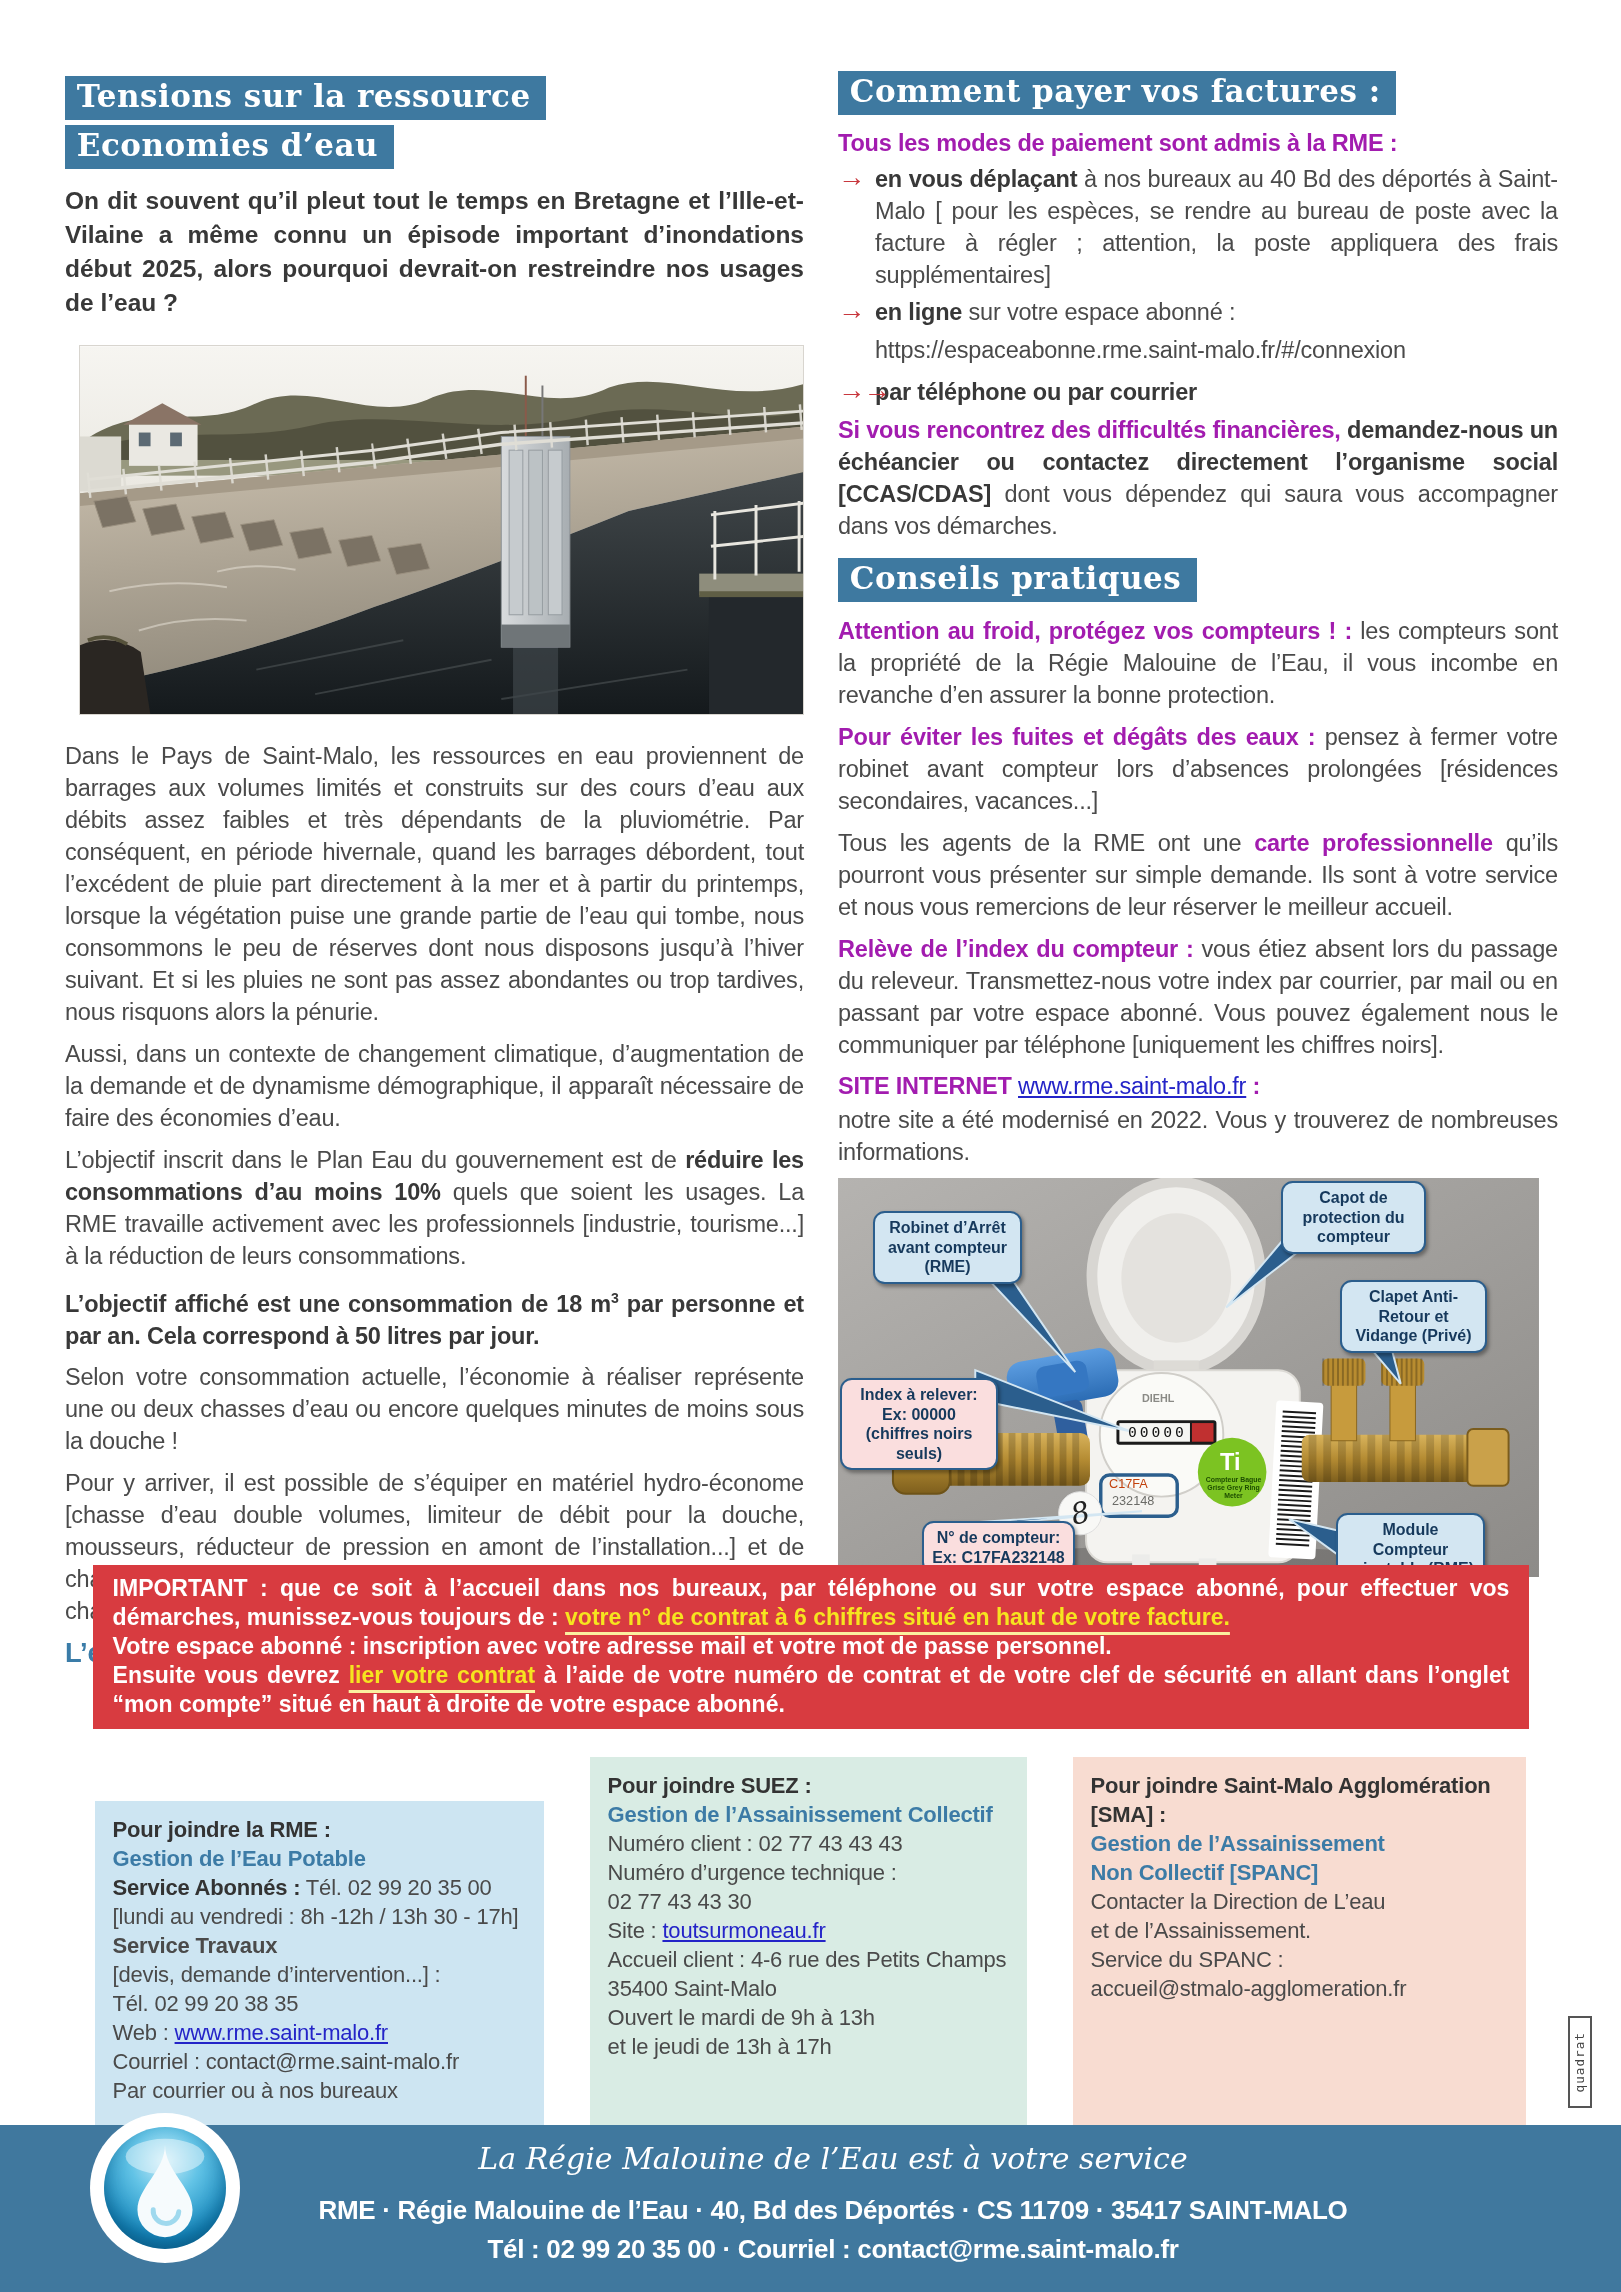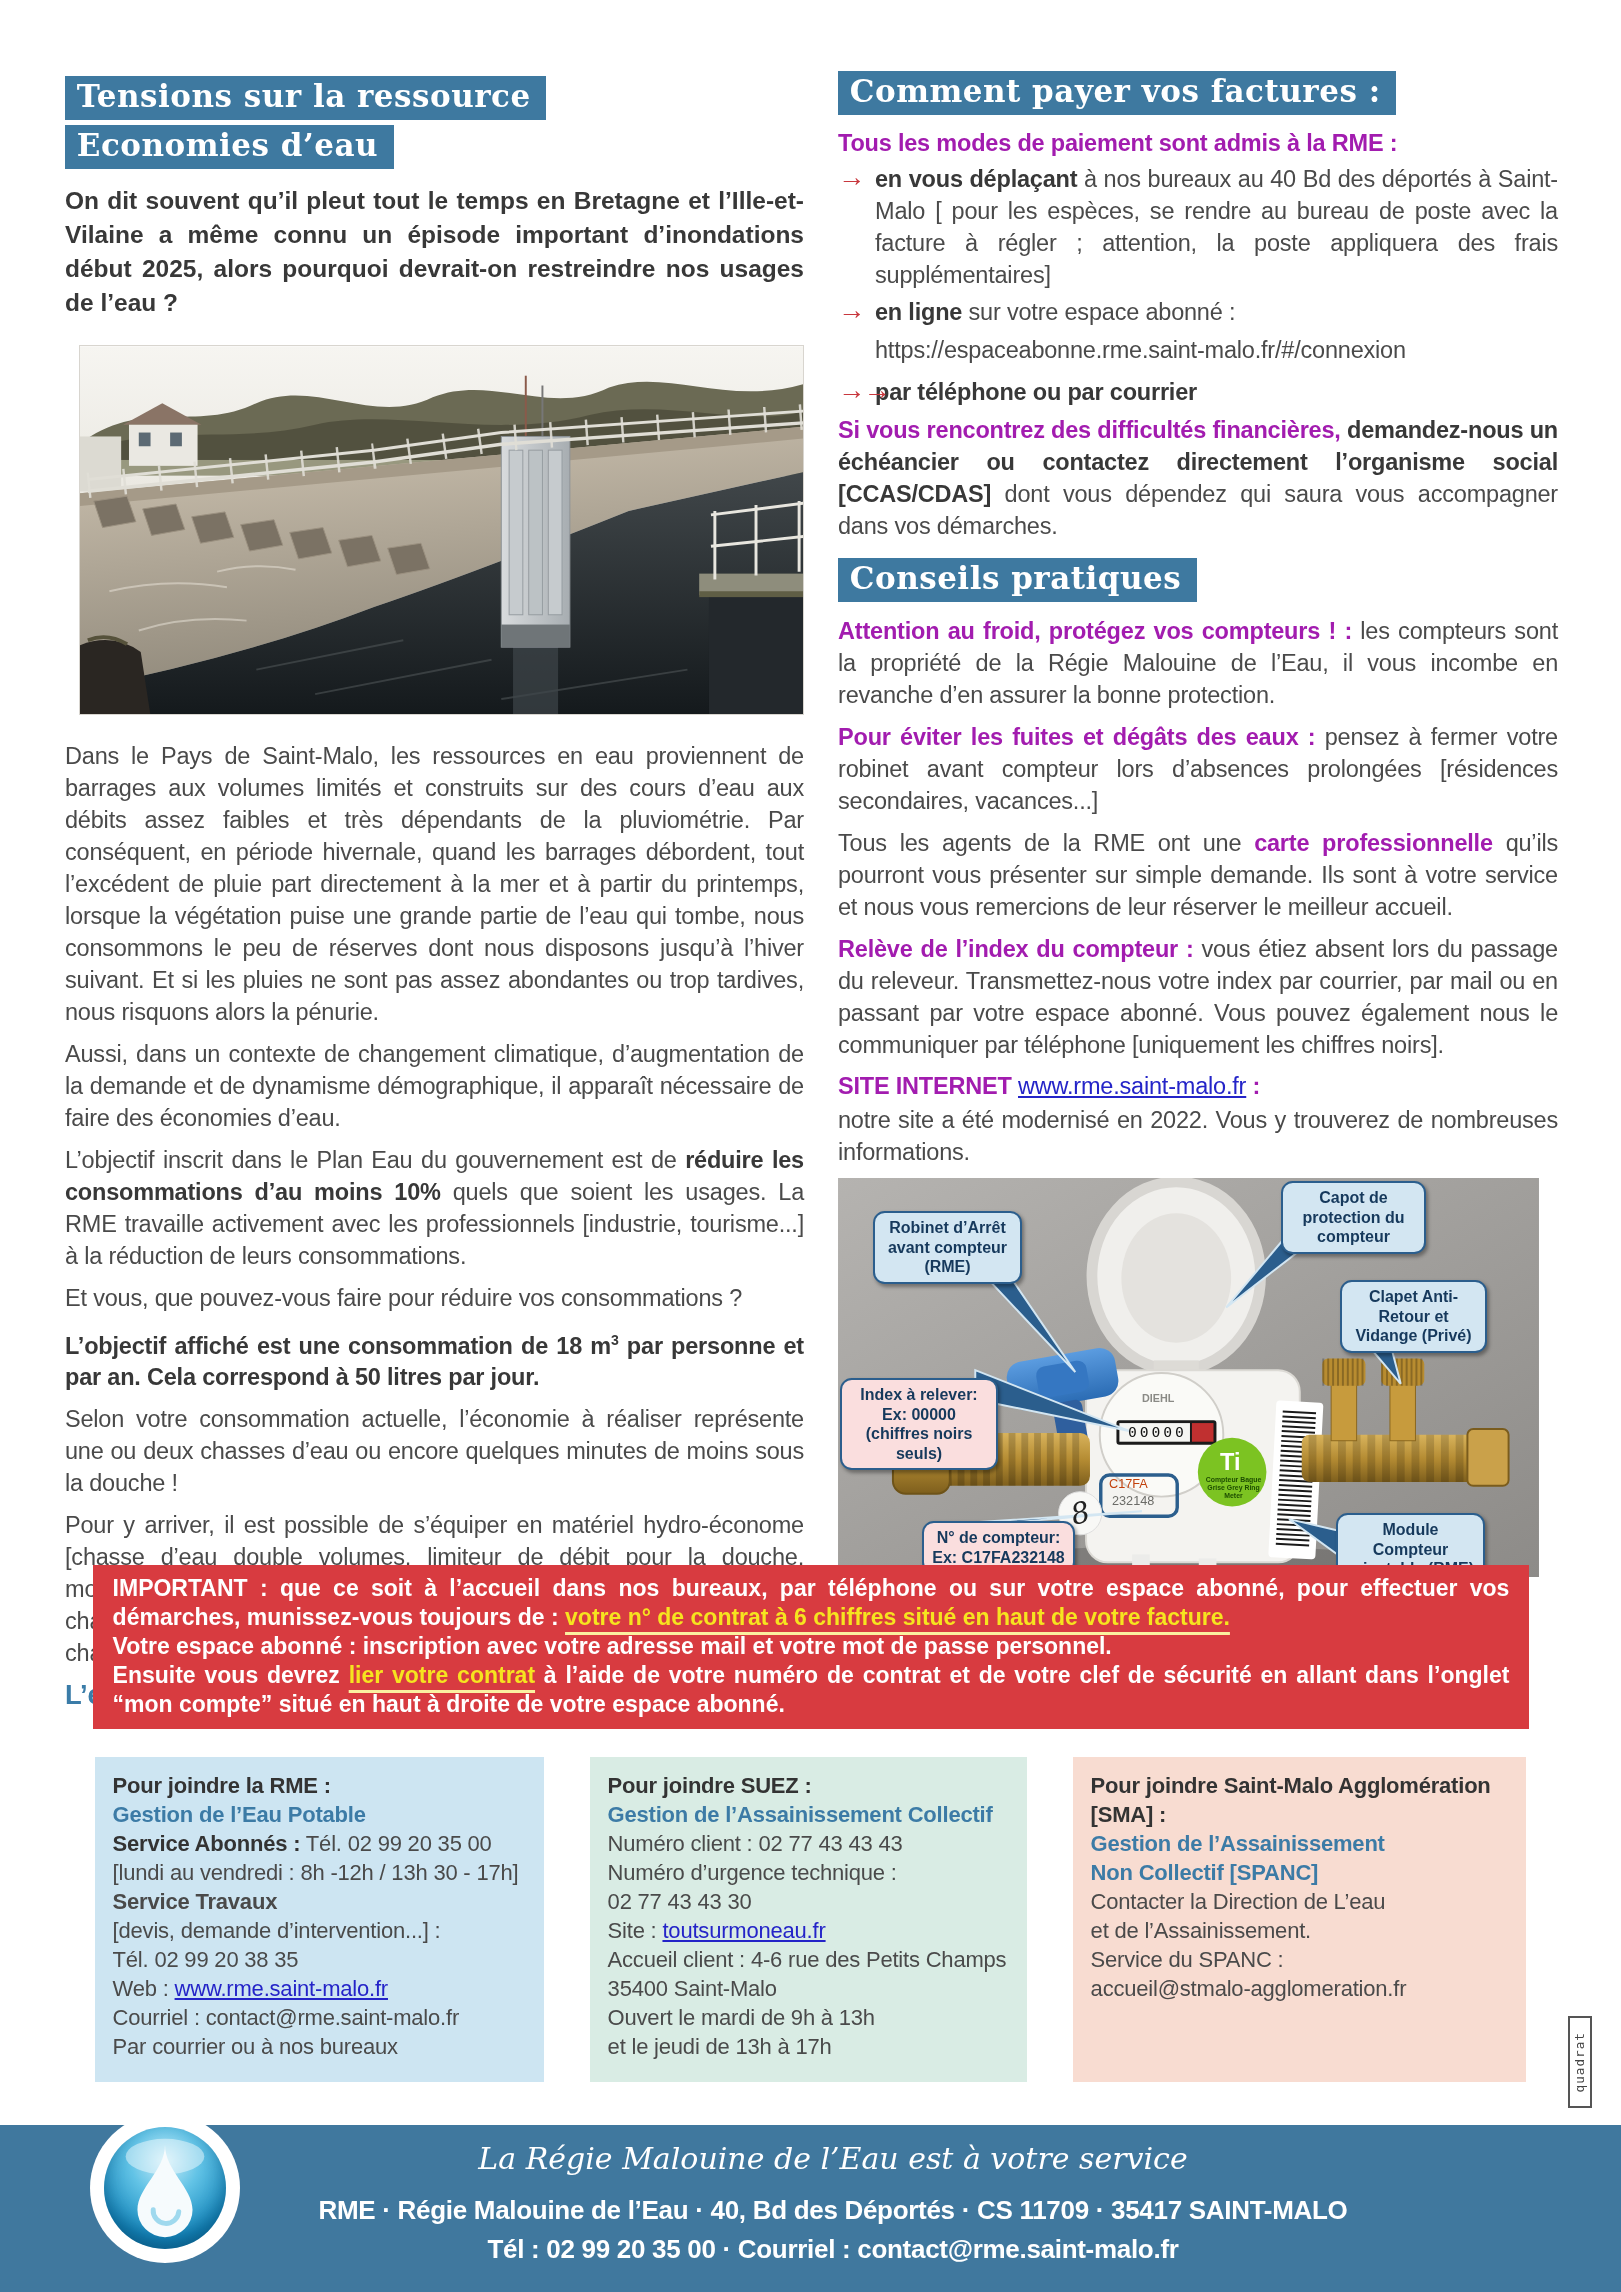--- a/index.html
+++ b/index.html
@@ -49,21 +49,21 @@
   .banner p{margin:0;text-align:justify;}
   .yellow{color:#f6e41f;text-decoration:underline;text-decoration-color:#fbf0a0;
           text-decoration-thickness:2.9px;text-underline-offset:6.9px;}
   
   .contact-boxes{position:absolute;left:95px;top:1757px;width:1431px;display:grid;
                  grid-template-columns:449px 437px 453px;column-gap:46px;}
   .cbox{box-sizing:border-box;padding:13.7px 17.6px;font-size:22px;line-height:29px;
         color:#4a4a4a;min-height:325px;letter-spacing:-0.2px;}
   .cbox .t{font-weight:bold;color:#333;}
   .cbox .st{font-weight:bold;color:#3c7ba6;}
-  .bg-blue{background:#cde5f2;}
+  .bg-blue{background:#cde5f2;margin-top:44px;}
   .bg-mint{background:#d9ece4;}
   .bg-salmon{background:#f8dcd1;}
   
   .footer{position:absolute;left:0;top:2125px;width:1621px;height:168px;background:#40789e;}
   .footer-logo{position:absolute;left:90px;top:-11.8px;width:150px;height:150px;border-radius:50%;
                background:#fff;display:flex;align-items:center;justify-content:center;}
   .sphere{position:relative;width:122px;height:122px;border-radius:50%;
           background:radial-gradient(circle at 50% 28%,#c9ecf8 0%,#62c3e6 32%,#1488be 72%,#0a6798 100%);
           box-shadow:inset 0 -9.8px 17.6px rgba(0,40,70,.35);}
   .sphere svg{position:absolute;left:0;top:0;}
@@ -156,21 +156,20 @@
         <path d="M8,136 L300,106 L430,88 L740,66" stroke="#e0ded6" stroke-width="3" fill="none"></path>
         <path d="M8,142 L300,112 L430,94 L740,72" stroke="#e0ded6" stroke-width="26" fill="none" stroke-dasharray="2.5,34" opacity="0.9"></path>
         <path d="M0,132 L250,108" stroke="#ececе4" stroke-width="3" fill="none"></path>
       </svg>
     </div>
 
     <div class="txt">
       <p>Dans le Pays de Saint-Malo, les ressources en eau proviennent de barrages aux volumes limités et construits sur des cours d’eau aux débits assez faibles et très dépendants de la pluviométrie. Par conséquent, en période hivernale, quand les barrages débordent, tout l’excédent de pluie part directement à la mer et à partir du printemps, lorsque la végétation puise une grande partie de l’eau qui tombe, nous consommons le peu de réserves dont nous disposons jusqu’à l’hiver suivant. Et si les pluies ne sont pas assez abondantes ou trop tardives, nous risquons alors la pénurie.</p>
       <p>Aussi, dans un contexte de changement climatique, d’augmentation de la demande et de dynamisme démographique, il apparaît nécessaire de faire des économies d’eau.</p>
       <p><span>L’objectif inscrit dans le Plan Eau du gouvernement est de </span><b>réduire les consommations d’au moins 10%</b><span> quels que soient les usages. La RME travaille activement avec les professionnels [industrie, tourisme...] à la réduction de leurs consommations.</span></p>
-      <p>Et vous, que pouvez-vous faire pour réduire vos consommations ?</p>
       <p><b>L’objectif affiché est une consommation de 18 m</b><sup><b>3</b></sup><b> par personne et par an. Cela correspond à 50 litres par jour.</b></p>
       <p>Selon votre consommation actuelle, l’économie à réaliser représente une ou deux chasses d’eau ou encore quelques minutes de moins sous la douche !</p>
       <p>Pour y arriver, il est possible de s’équiper en matériel hydro-économe [chasse d’eau double volumes, limiteur de débit pour la douche, mousseurs, réducteur de pression en amont de l’installation...] et de changer quelques habitudes [prendre sa douche le temps d’une chanson de 3-4 minutes par exemple].</p>
       <p class="blue-b closing">L’eau est précieuse, économisons-la !</p>
     </div>
   </div>
 
   <div class="col-right">
     <span class="slab">Comment payer vos factures :</span>
     <div class="txt" style="margin-top:11.8px">

